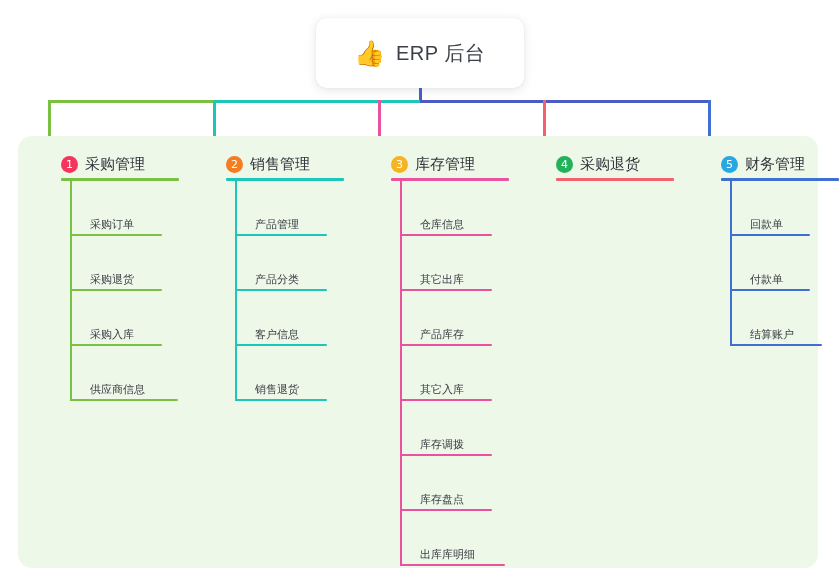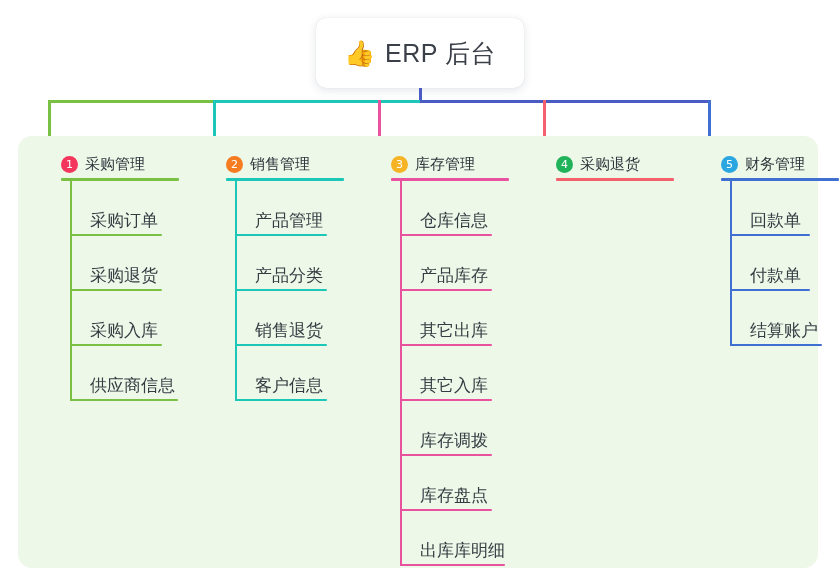--- a/index.html
+++ b/index.html
@@ -31,21 +31,21 @@
     justify-content: center;
     gap: 10px;
     box-sizing: border-box;
   }
   #root-card .thumb {
     font-size: 25px;
     line-height: 1;
     color: #f2b330;
   }
   #root-card .root-title {
-    font-size: 25px;
+    font-size: 20px;
     color: #3a3f48;
     letter-spacing: 0.5px;
     white-space: nowrap;
   }
 
   
   .vline, .hseg {
     position: absolute;
   }
   .vline { width: 3px; }
@@ -113,21 +113,21 @@
   .item {
     position: relative;
     height: 55px;
     box-sizing: border-box;
     display: flex;
     align-items: flex-end;
     padding-left: 20px;
     padding-bottom: 4px;
   }
   .item .item-label {
-    font-size: 17px;
+    font-size: 11px;
     color: #363b42;
     white-space: nowrap;
     position: relative;
     z-index: 2;
   }
   .item .item-rule {
     position: absolute;
     left: 0;
     bottom: 0;
     height: 2px;
@@ -191,47 +191,47 @@
         <div class="spine" style="height: 220px; background: rgb(28, 199, 184);"></div>
         <div class="item">
           <span class="item-label">产品管理</span>
           <div class="item-rule" style="width: 92px; background: rgb(28, 199, 184);"></div>
         </div>
         <div class="item">
           <span class="item-label">产品分类</span>
           <div class="item-rule" style="width: 92px; background: rgb(28, 199, 184);"></div>
         </div>
         <div class="item">
+          <span class="item-label">客户信息</span>
+          <div class="item-rule" style="width: 92px; background: rgb(28, 199, 184);"></div>
+        </div>
+        <div class="item">
           <span class="item-label">销售退货</span>
-          <div class="item-rule" style="width: 92px; background: rgb(28, 199, 184);"></div>
-        </div>
-        <div class="item">
-          <span class="item-label">客户信息</span>
           <div class="item-rule" style="width: 92px; background: rgb(28, 199, 184);"></div>
         </div>
       </div>
     </div>
     <div class="column" style="left: 352px; top: 14px;">
       <div class="col-header">
         <span class="badge" style="background: rgb(246, 180, 36);">3</span>
         <span class="col-title">库存管理</span>
       </div>
       <div class="header-rule" style="width: 118px; background: rgb(232, 82, 158);"></div>
       <div class="items">
         <div class="spine" style="height: 385px; background: rgb(232, 82, 158);"></div>
         <div class="item">
           <span class="item-label">仓库信息</span>
           <div class="item-rule" style="width: 92px; background: rgb(232, 82, 158);"></div>
         </div>
         <div class="item">
+          <span class="item-label">其它出库</span>
+          <div class="item-rule" style="width: 92px; background: rgb(232, 82, 158);"></div>
+        </div>
+        <div class="item">
           <span class="item-label">产品库存</span>
-          <div class="item-rule" style="width: 92px; background: rgb(232, 82, 158);"></div>
-        </div>
-        <div class="item">
-          <span class="item-label">其它出库</span>
           <div class="item-rule" style="width: 92px; background: rgb(232, 82, 158);"></div>
         </div>
         <div class="item">
           <span class="item-label">其它入库</span>
           <div class="item-rule" style="width: 92px; background: rgb(232, 82, 158);"></div>
         </div>
         <div class="item">
           <span class="item-label">库存调拨</span>
           <div class="item-rule" style="width: 92px; background: rgb(232, 82, 158);"></div>
         </div>

